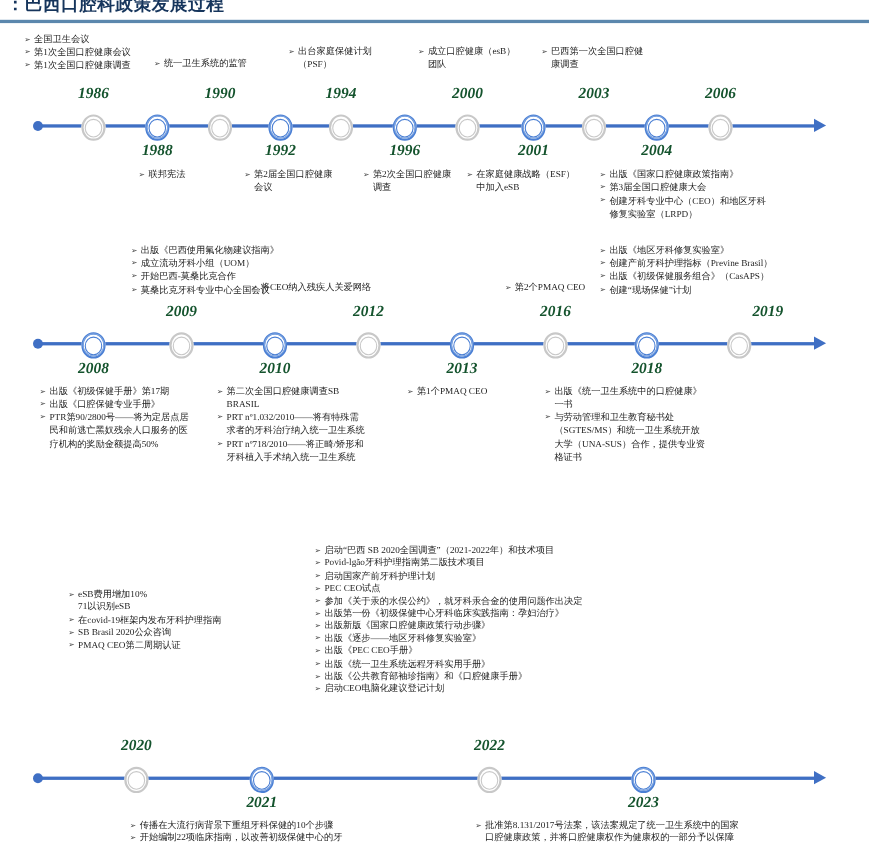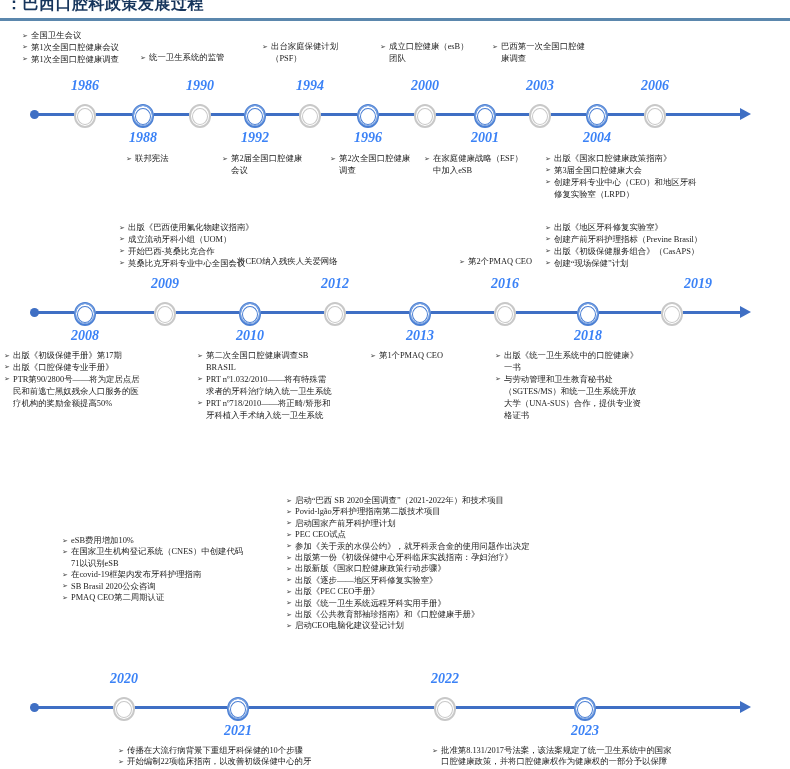--- a/index.html
+++ b/index.html
@@ -52,21 +52,21 @@
   }
   .node.blue .ring{border-color:#4a7fd4;}
   .node.blue .ring2{border-color:#4a7fd4;}
   .node.blue .ring3{
     position:absolute;left:1.2px;top:1.4px;width:19.5px;height:21px;border-radius:50%;
     box-sizing:border-box;border:1px solid #7ba3e0;
   }
 
   .yearlabel{
     position:absolute;font-family:"Liberation Serif","DejaVu Serif",serif;
-    font-style:italic;font-weight:bold;font-size:14px;color:#3b82f6;
+    font-style:italic;font-weight:bold;font-size:14px;color:#14532d;
     text-align:center;width:80px;margin-left:-40px;white-space:nowrap;
   }
 
   
   .blk{
     position:absolute;
     font-family:"Liberation Serif","DejaVu Serif",serif;
     font-size:8.4px;line-height:11.4px;color:#1c1c1c;
   }
   .blk ul{margin:0;padding:0;list-style:none;}
@@ -308,21 +308,21 @@
           <div class="ring"></div>
           <div class="ring2"></div>
         </div>
     </div>
 
     <div class="yearlabel" style="left:85px;top:108px;">2008</div>
     <div class="yearlabel" style="left:250px;top:108px;">2010</div>
     <div class="yearlabel" style="left:420px;top:108px;">2013</div>
     <div class="yearlabel" style="left:588px;top:108px;">2018</div>
 
-    <div class="blk" style="left:4px;top:130px;width:175px;">
+    <div class="blk" style="left:36px;top:130px;width:175px;">
       <ul>
         <li>出版《初级保健手册》第17期</li>
         <li>出版《口腔保健专业手册》</li>
         <li>PTR第90/2800号——将为定居点居</li>
         <li class="cont">民和前逃亡黑奴残余人口服务的医</li>
         <li class="cont">疗机构的奖励金额提高50%</li>
       </ul>
     </div>
 
     <div class="blk" style="left:197px;top:130px;width:165px;">
@@ -352,21 +352,20 @@
         <li class="cont">格证书</li>
       </ul>
     </div>
   </div>
 
   <div class="band" style="top:495px;height:274px;">
 
     <div class="blk tight" style="left:62px;top:40px;width:230px;">
       <ul>
         <li>eSB费用增加10%</li>
-        <li>在国家卫生机构登记系统（CNES）中创建代码</li>
         <li class="cont">71以识别eSB</li>
         <li>在covid-19框架内发布牙科护理指南</li>
         <li>SB Brasil 2020公众咨询</li>
         <li>PMAQ CEO第二周期认证</li>
       </ul>
     </div>
 
     <div class="blk tight" style="left:286px;top:0px;width:470px;">
       <ul>
         <li>启动“巴西 SB 2020全国调查”（2021-2022年）和技术项目</li>

